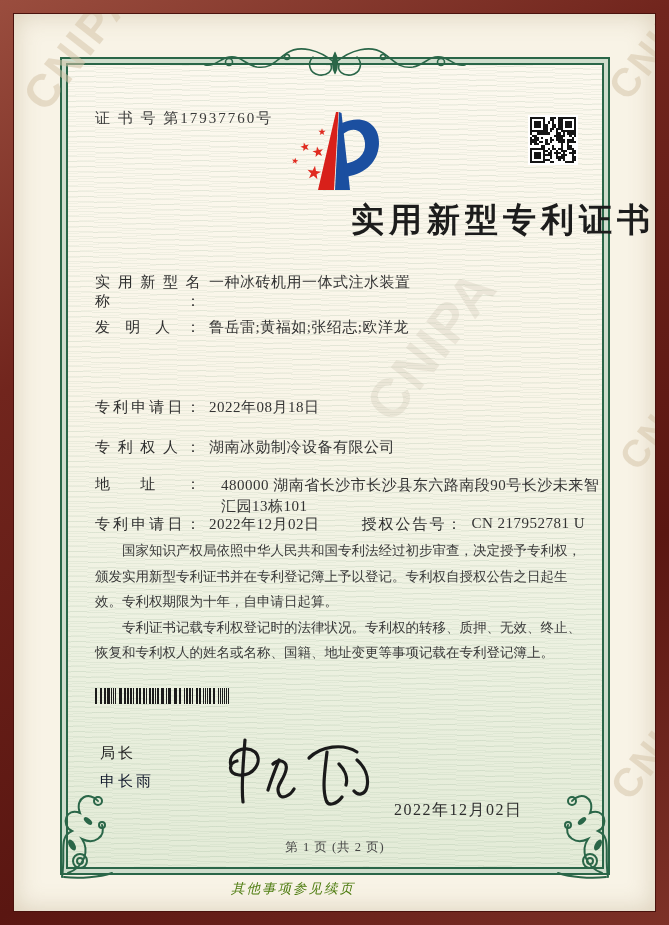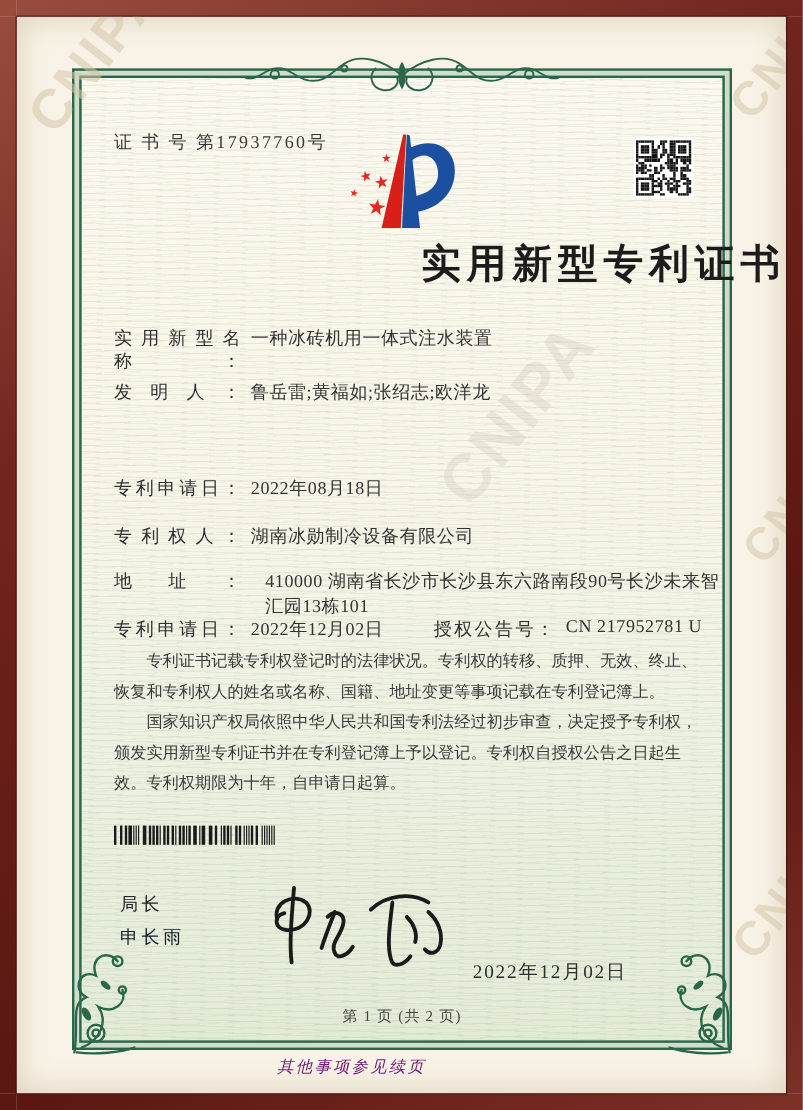--- a/index.html
+++ b/index.html
@@ -60,21 +60,21 @@
   .paras p{margin:0;text-indent:2em;}
   .barcode{left:81px;top:674px;width:168px;height:16px;display:flex;align-items:stretch;}
   .barcode div{background:#1b1b1b;flex:none;}
   .signer-title{left:86px;top:730px;font-size:15px;letter-spacing:3px;color:#222;}
   .signer-name{left:86px;top:758px;font-size:15px;letter-spacing:3px;color:#0f172a;}
   .signature{left:186px;top:716px;}
   .issue-date{left:380px;top:786px;width:180px;font-size:16px;letter-spacing:1.5px;color:#2e2e2e;}
   .page-ind{left:46px;top:825px;width:550px;text-align:center;font-size:12.5px;
       letter-spacing:1px;color:#444;}
   .cont-note{left:0;top:866px;width:558px;text-align:center;font-size:13.5px;font-style:italic;
-      letter-spacing:2px;color:#701a75;}
+      letter-spacing:2px;color:#4d7c0f;}
 </style>
 </head>
 <body>
 
 <div class="frame">
   <div class="paper">
 
     <span class="wm" style="left:-10px;top:4px;font-size:46px;">CNIPA</span>
     <span class="wm" style="left:578px;top:6px;font-size:40px;">CNIPA</span>
     <span class="wm" style="left:590px;top:380px;font-size:38px;">CNIPA</span>
@@ -600,34 +600,34 @@
     <div class="row" style="top:384px;">
       <span class="lbl">专利申请日：</span>
       <span class="val">2022年08月18日</span>
     </div>
     <div class="row" style="top:424px;">
       <span class="lbl">专利权人：</span>
       <span class="val">湖南冰勋制冷设备有限公司</span>
     </div>
     <div class="row" style="top:461px;gap:12px;">
       <span class="lbl">地址：</span>
-      <span class="val wrap">410000 湖南省长沙市长沙县东六路南段90号长沙未来智汇园13栋101</span>
+      <span class="val wrap">480000 湖南省长沙市长沙县东六路南段90号长沙未来智汇园13栋101</span>
     </div>
     <div class="row" style="top:501px;">
       <span class="lbl">专利申请日：</span>
       <span class="val">2022年12月02日</span>
       <span class="grant-pair">
         <span class="lbl2">授权公告号：</span>
         <span class="val">CN 217952781 U</span>
       </span>
     </div>
 
     <div class="abs paras">
+      <p>国家知识产权局依照中华人民共和国专利法经过初步审查，决定授予专利权，颁发实用新型专利证书并在专利登记簿上予以登记。专利权自授权公告之日起生效。专利权期限为十年，自申请日起算。</p>
       <p>专利证书记载专利权登记时的法律状况。专利权的转移、质押、无效、终止、恢复和专利权人的姓名或名称、国籍、地址变更等事项记载在专利登记簿上。</p>
-      <p>国家知识产权局依照中华人民共和国专利法经过初步审查，决定授予专利权，颁发实用新型专利证书并在专利登记簿上予以登记。专利权自授权公告之日起生效。专利权期限为十年，自申请日起算。</p>
     </div>
 
     <div class="abs barcode">
         <div style="width: 2px; margin-right: 3px;"></div>
         <div style="width: 2px; margin-right: 2px;"></div>
         <div style="width: 2px; margin-right: 1px;"></div>
         <div style="width: 3px; margin-right: 1px;"></div>
         <div style="width: 1px; margin-right: 1px;"></div>
         <div style="width: 1px; margin-right: 1px;"></div>
         <div style="width: 1px; margin-right: 3px;"></div>

